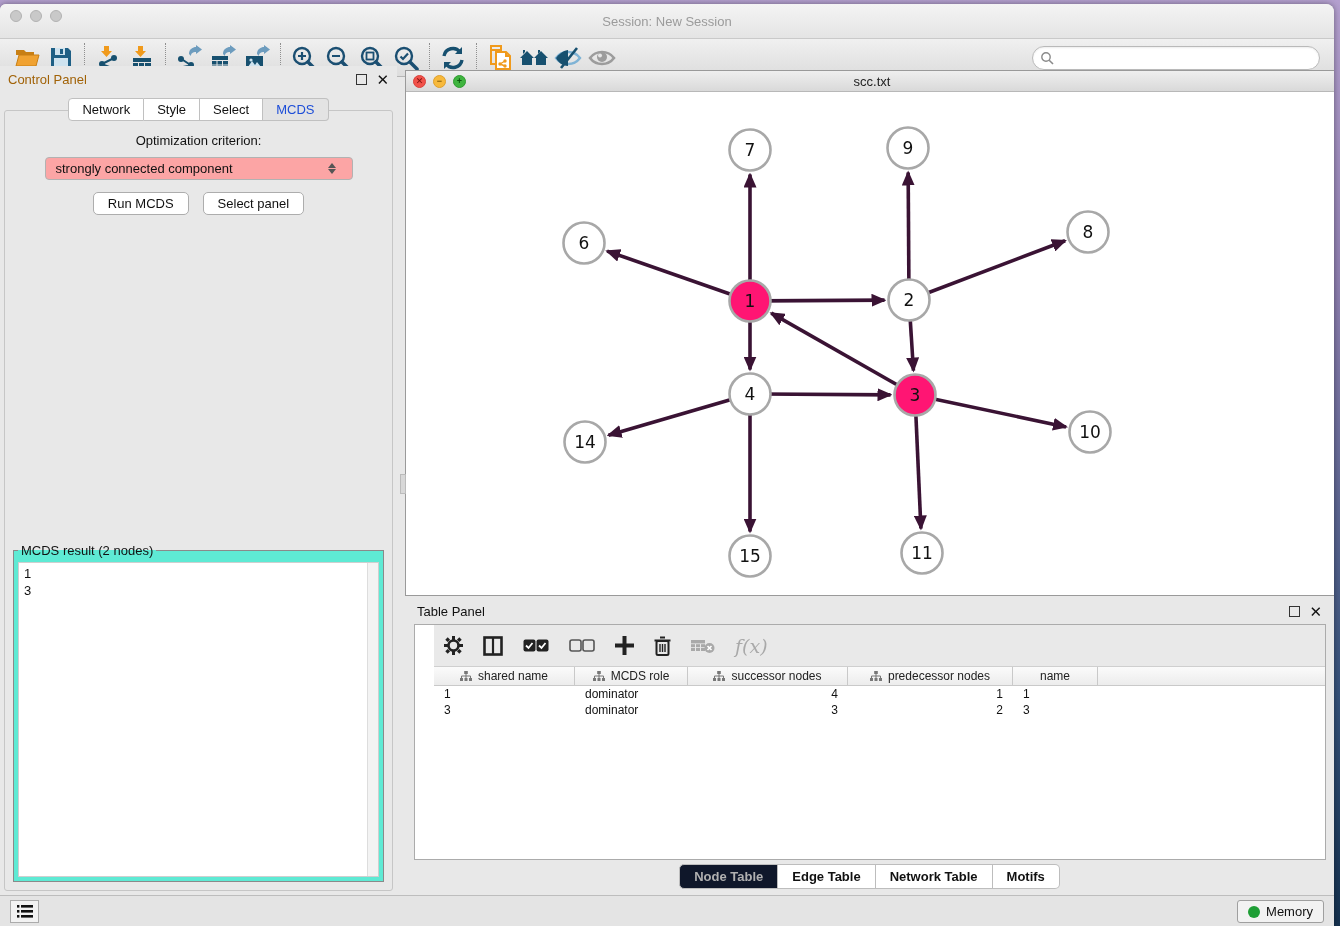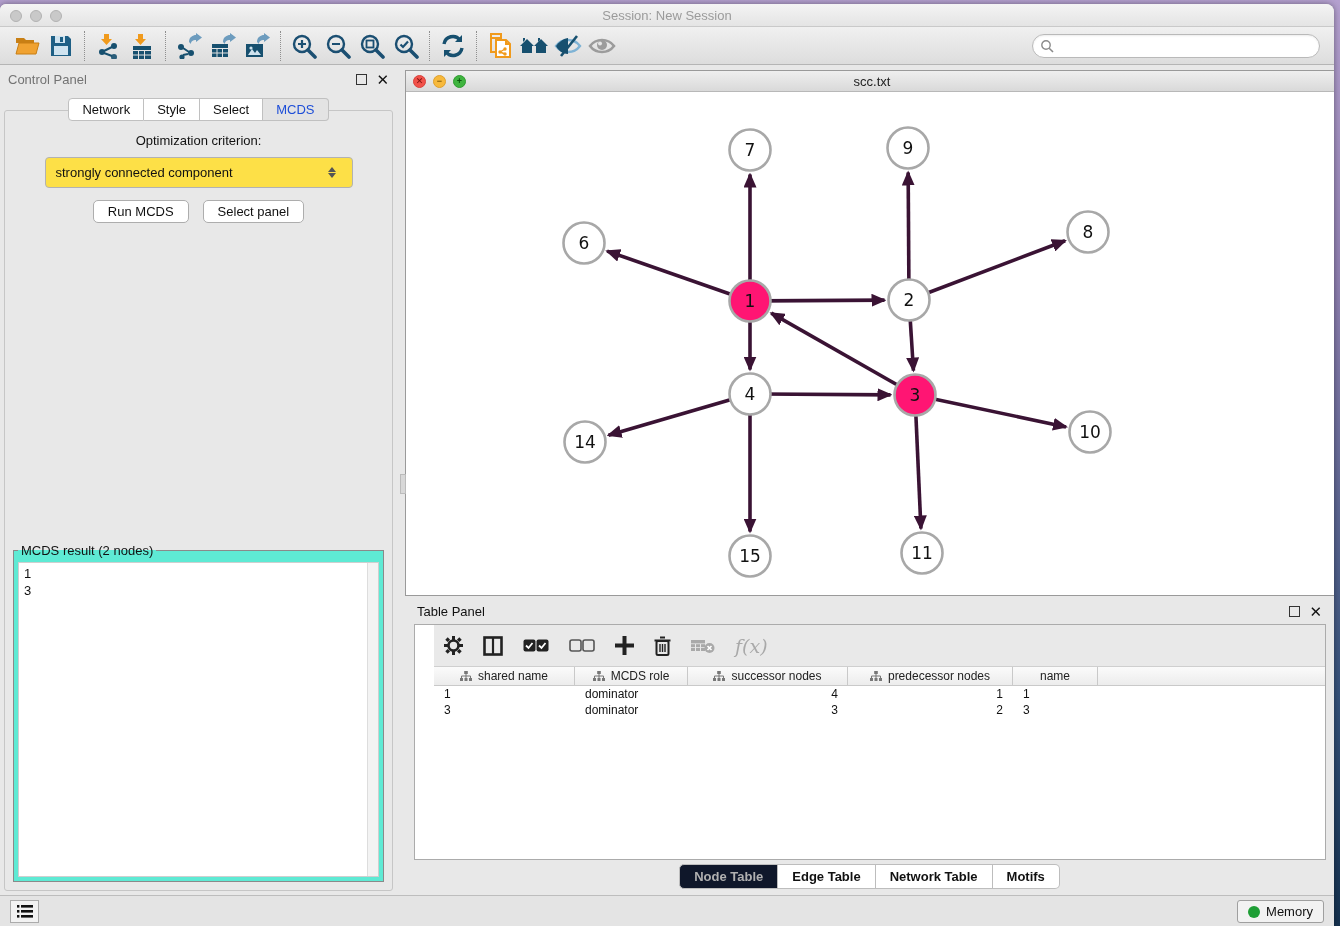--- a/index.html
+++ b/index.html
@@ -4,52 +4,52 @@
 <style>
   * { margin:0; padding:0; box-sizing:border-box; }
   html,body { width:1340px; height:926px; font-family:"Liberation Sans","DejaVu Sans",sans-serif; }
   body { background:linear-gradient(180deg,#b4a0cf 0%,#8f7fb0 30%,#35527a 75%,#14304e 100%); position:relative; overflow:hidden; }
 
   .app-window { position:absolute; top:4px; left:0; right:6px; bottom:0;
     background:#e8e8e8; border-radius:6px 8px 0 0; overflow:hidden;
     box-shadow:0 0 6px rgba(0,0,0,.4); }
 
   
-  .titlebar { height:23px; background:linear-gradient(#f4f4f4,#e4e4e4); border-bottom:1px solid #c9c9c9;
+  .titlebar { height:35px; background:linear-gradient(#f4f4f4,#e4e4e4); border-bottom:1px solid #c9c9c9;
     position:relative; display:flex; align-items:center; justify-content:center; }
   .titlebar .title { font-size:13px; color:#9b9b9b; }
   .mac-lights { position:absolute; left:10px; top:6px; display:flex; gap:8px; }
   .mac-light { width:12px; height:12px; border-radius:50%; background:#c9c9c9; border:1px solid #b2b2b2; }
 
   
   .toolbar { height:38px; background:linear-gradient(#f0f0f0,#dddddd); border-bottom:1px solid #b5b5b5;
     display:flex; align-items:center; padding:0 10px; position:relative; }
   .tbtn { width:34px; height:30px; display:flex; align-items:center; justify-content:center; cursor:default; }
   .tsep { width:1px; height:30px; border-left:1px dotted #8f8f8f; margin:0 6px; }
   .search-wrap { position:absolute; right:14px; top:7px; width:288px; height:24px; border:1px solid #b9b9b9;
     border-radius:12px; background:#fff; display:flex; align-items:center; padding-left:7px; box-shadow:inset 0 1px 2px rgba(0,0,0,.08); }
   .search-wrap input { border:none; outline:none; flex:1; font-size:13px; background:transparent; height:20px; }
 
   
   .control-panel { position:absolute; left:0; top:62px; width:397px; bottom:31px; background:#e8e8e8; }
   .panel-head { height:26px; display:flex; align-items:center; padding:0 8px; }
-  .panel-head .ph-title { font-size:13px; color:#737373; flex:1; }
+  .panel-head .ph-title { font-size:13px; color:#a16207; flex:1; }
   .ph-icons { display:flex; gap:9px; align-items:center; }
   .float-box { width:11px; height:11px; border:1.5px solid #333; background:transparent; }
   .close-x { font-size:15px; font-weight:bold; color:#111; line-height:11px; }
 
   .cp-tabs { display:flex; justify-content:center; margin-top:6px; position:relative; z-index:2;text-align:center; }
   .cp-tab { font-size:13px; padding:3px 13px; background:#fff; border:1px solid #c0c0c0; border-left:none; color:#111; }
   .cp-tab:first-child { border-left:1px solid #c0c0c0; border-radius:4px 0 0 4px; }
   .cp-tab:last-child { border-radius:0 4px 4px 0; }
   .cp-tab.active { background:#e3e3e3; color:#1d4ed8; }
 
   .cp-body { position:absolute; left:4px; right:4px; top:44px; bottom:4px; border:1px solid #c6c6c6; border-radius:3px; background:#e8e8e8; }
   .opt-label { text-align:center; font-size:13px; color:#111; margin-top:22px; }
-  .dropdown { margin:9px auto 0; width:308px; height:31px; background:#fde047; border:1px solid #b2b2b2; border-radius:4px;
+  .dropdown { margin:9px auto 0; width:308px; height:23px; background:#fca5a5; border:1px solid #b2b2b2; border-radius:4px;
     display:flex; align-items:center; padding:0 16px 0 10px; }
   .dropdown .dd-value { flex:1; font-size:13px; color:#111; }
   .stepper { display:flex; flex-direction:column; gap:1px; align-items:center; }
   .stepper .tri-up { width:0; height:0; border-left:4px solid transparent; border-right:4px solid transparent; border-bottom:5px solid #555; }
   .stepper .tri-dn { width:0; height:0; border-left:4px solid transparent; border-right:4px solid transparent; border-top:5px solid #555; }
   .cp-buttons { display:flex; justify-content:center; gap:14px; margin-top:12px; }
   .cp-btn { font-size:13px; padding:3px 14px; background:#fff; border:1px solid #adadad; border-radius:5px; color:#111; }
 
   .result-box { position:absolute; left:8px; right:8px; top:432px; bottom:8px; border:1px solid #8a8a8a; background:#5eead4; }
   .result-box legend { font-size:13px; color:#111; margin-left:4px; padding:0 3px; }

